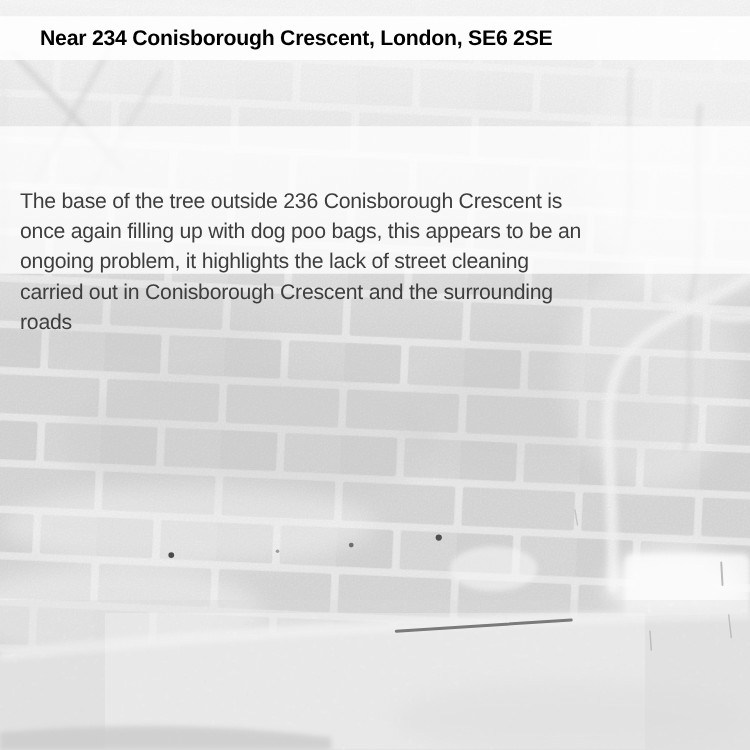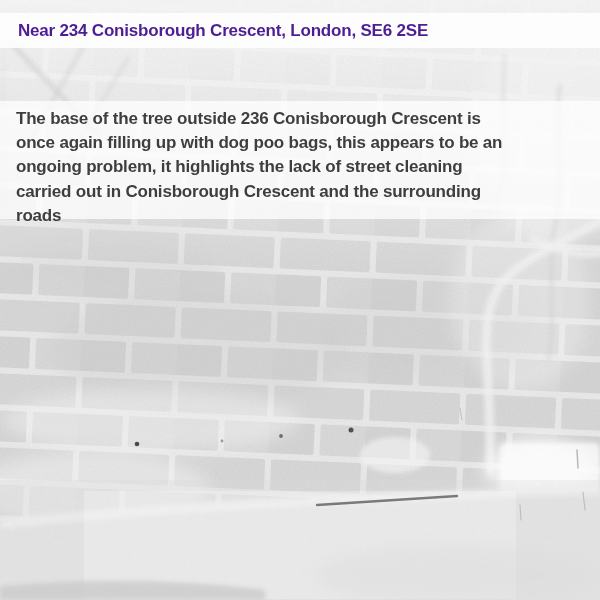--- a/index.html
+++ b/index.html
@@ -11,32 +11,33 @@
   .bg-svg{position:absolute;top:0;left:0;width:600px;height:600px;display:block;}
   .banner{
     position:absolute;left:0;width:600px;box-sizing:border-box;
     background:rgba(255,255,255,0.78);
   }
   .banner-top{
     top:13px;height:35px;
     background:rgba(255,255,255,0.85);
   }
   .banner-top .txt{
-    font-size:17px;font-weight:bold;color:#4c1d95;
-    line-height:35px;padding-left:18px;letter-spacing:-0.2px;
+    font-size:17px;font-weight:bold;color:#000000;
+    line-height:35px;padding-left:32px;letter-spacing:-0.2px;
     white-space:pre;
   }
   .banner-desc{
     top:101px;height:118px;
     background:rgba(255,255,255,0.75);
   }
   .banner-desc .txt{
-    font-size:17px;font-weight:bold;color:#3e3e3e;
+    font-size:17px;font-weight:normal;color:#3e3e3e;
     line-height:24.2px;padding:6px 8px 0 16px;letter-spacing:-0.2px;
     white-space:pre;
+    margin-top:42px;
   }
 </style>
 </head>
 <body>
 
 <div class="stage">
 
   <svg class="bg-svg" viewBox="0 0 600 600" xmlns="http://www.w3.org/2000/svg" aria-hidden="true">
     <defs>
       <pattern id="bricks" width="96" height="74" patternUnits="userSpaceOnUse" patternTransform="rotate(2.5)">

